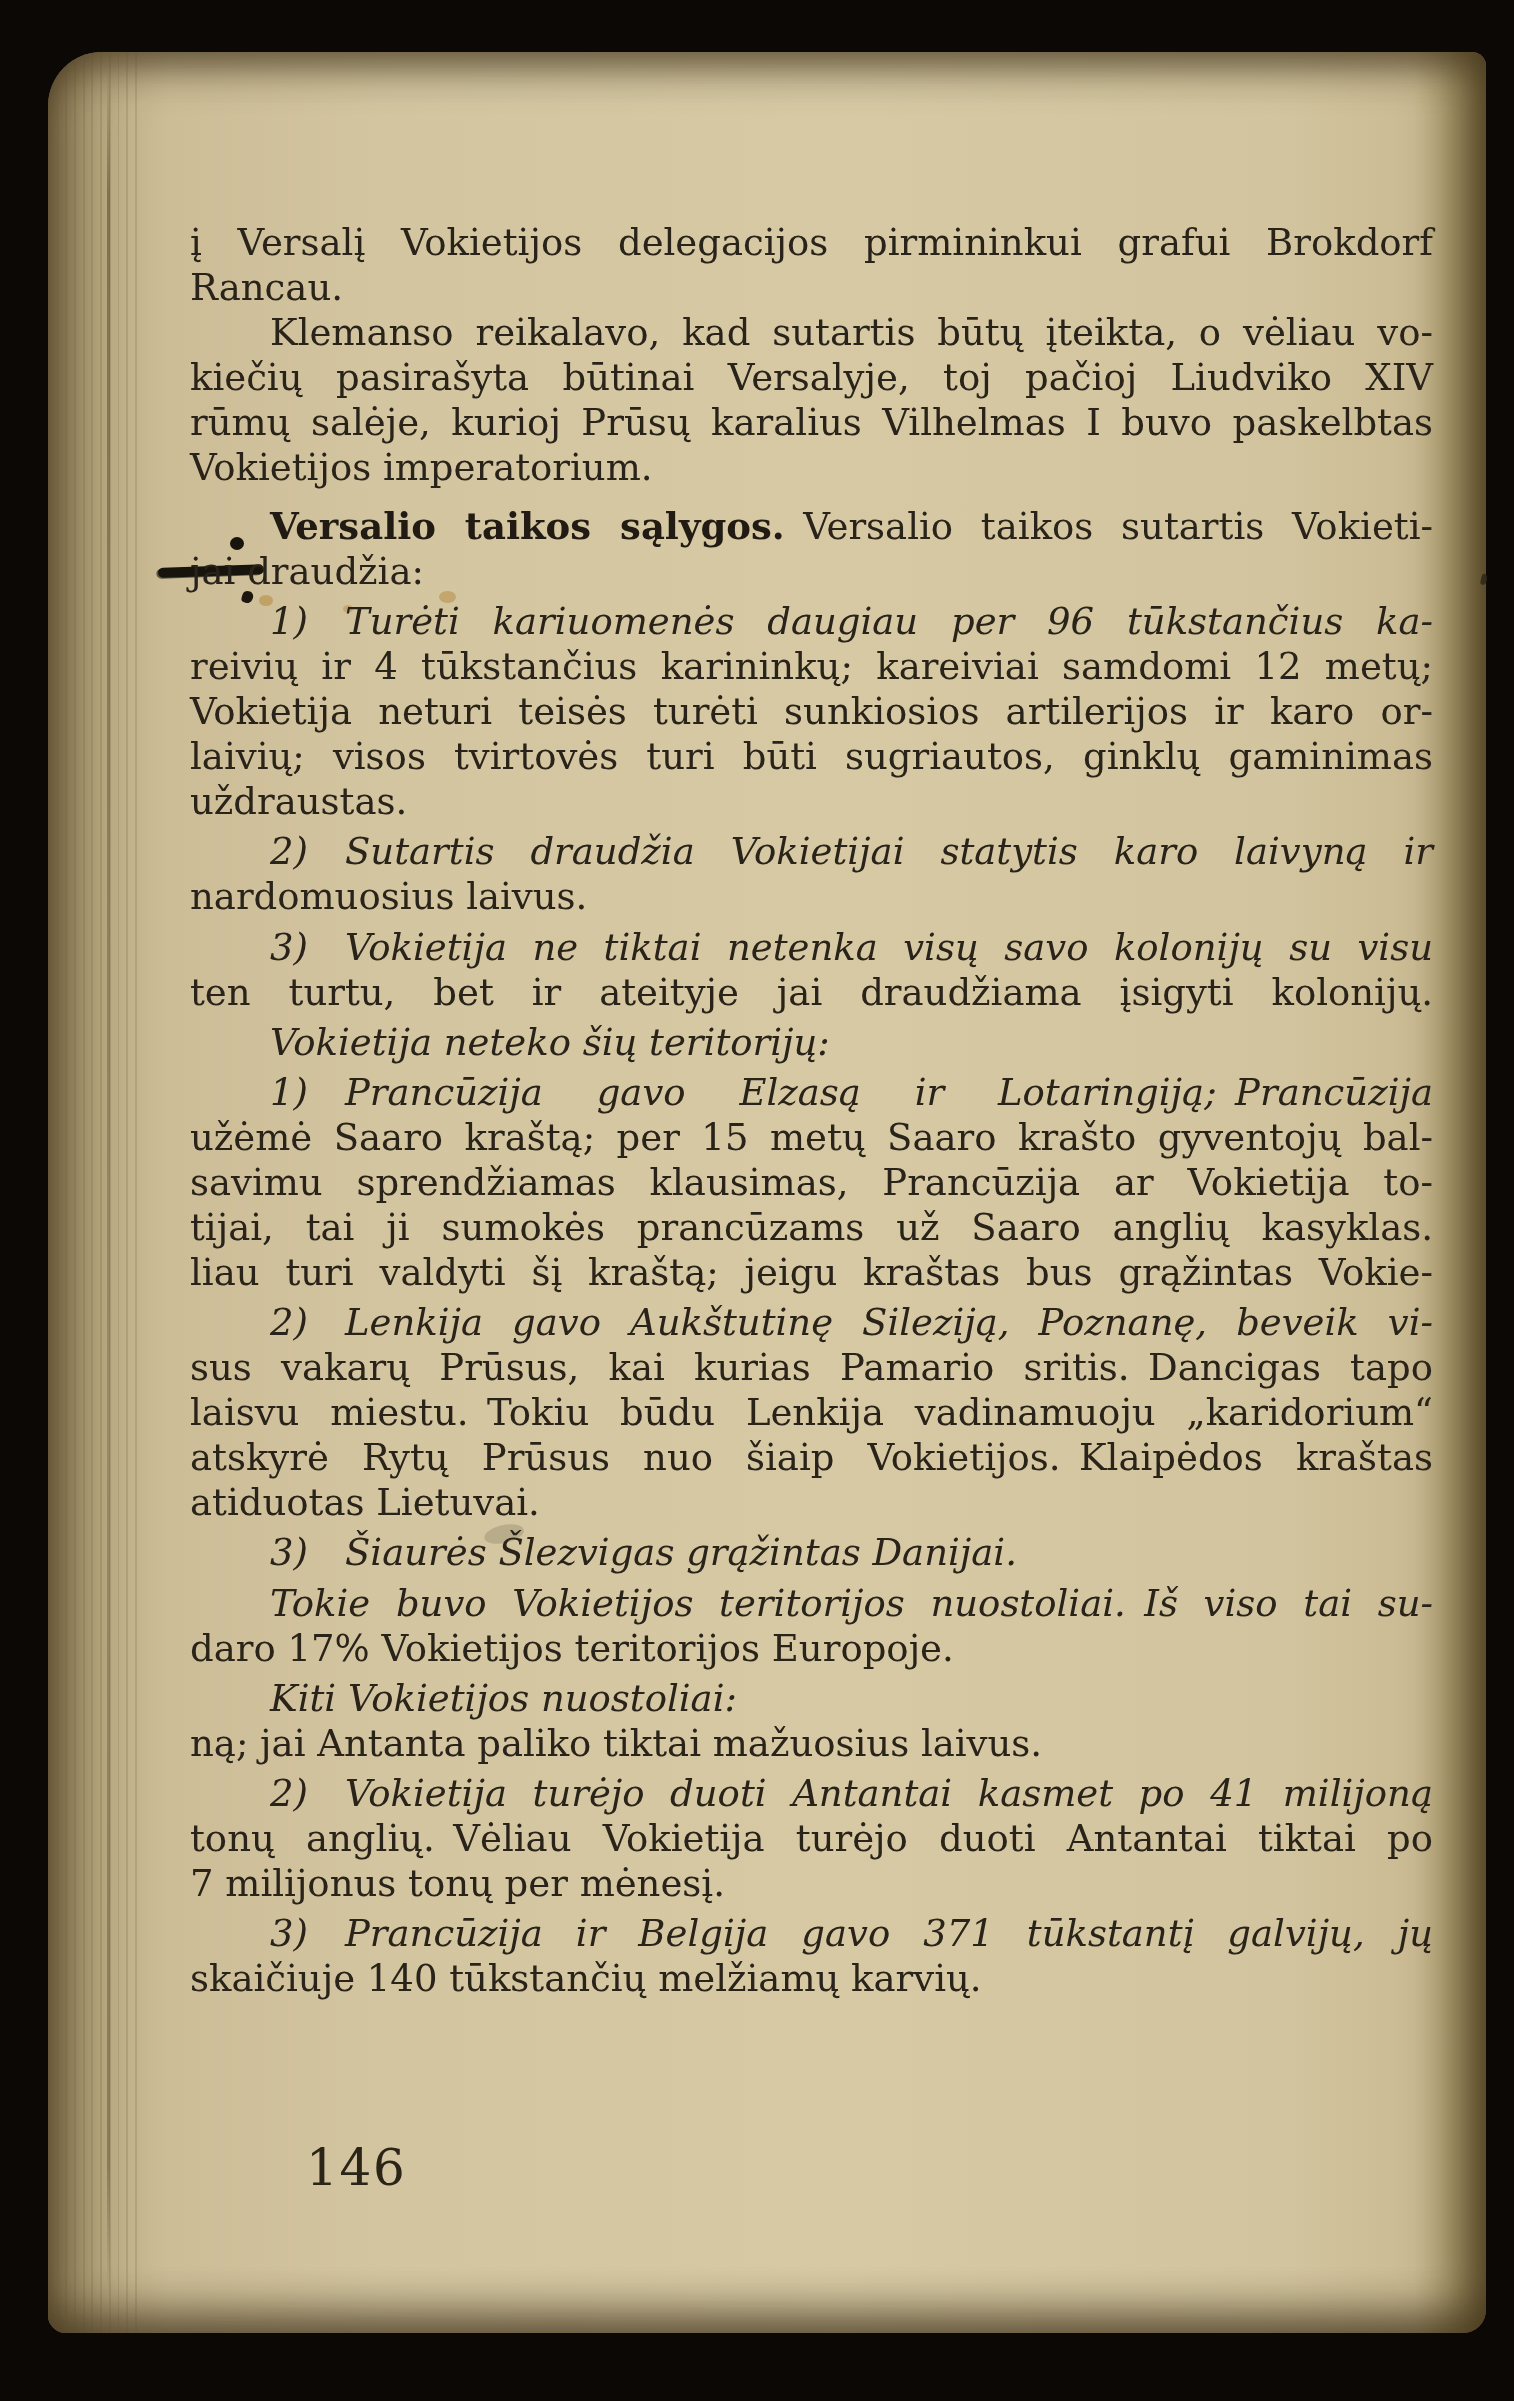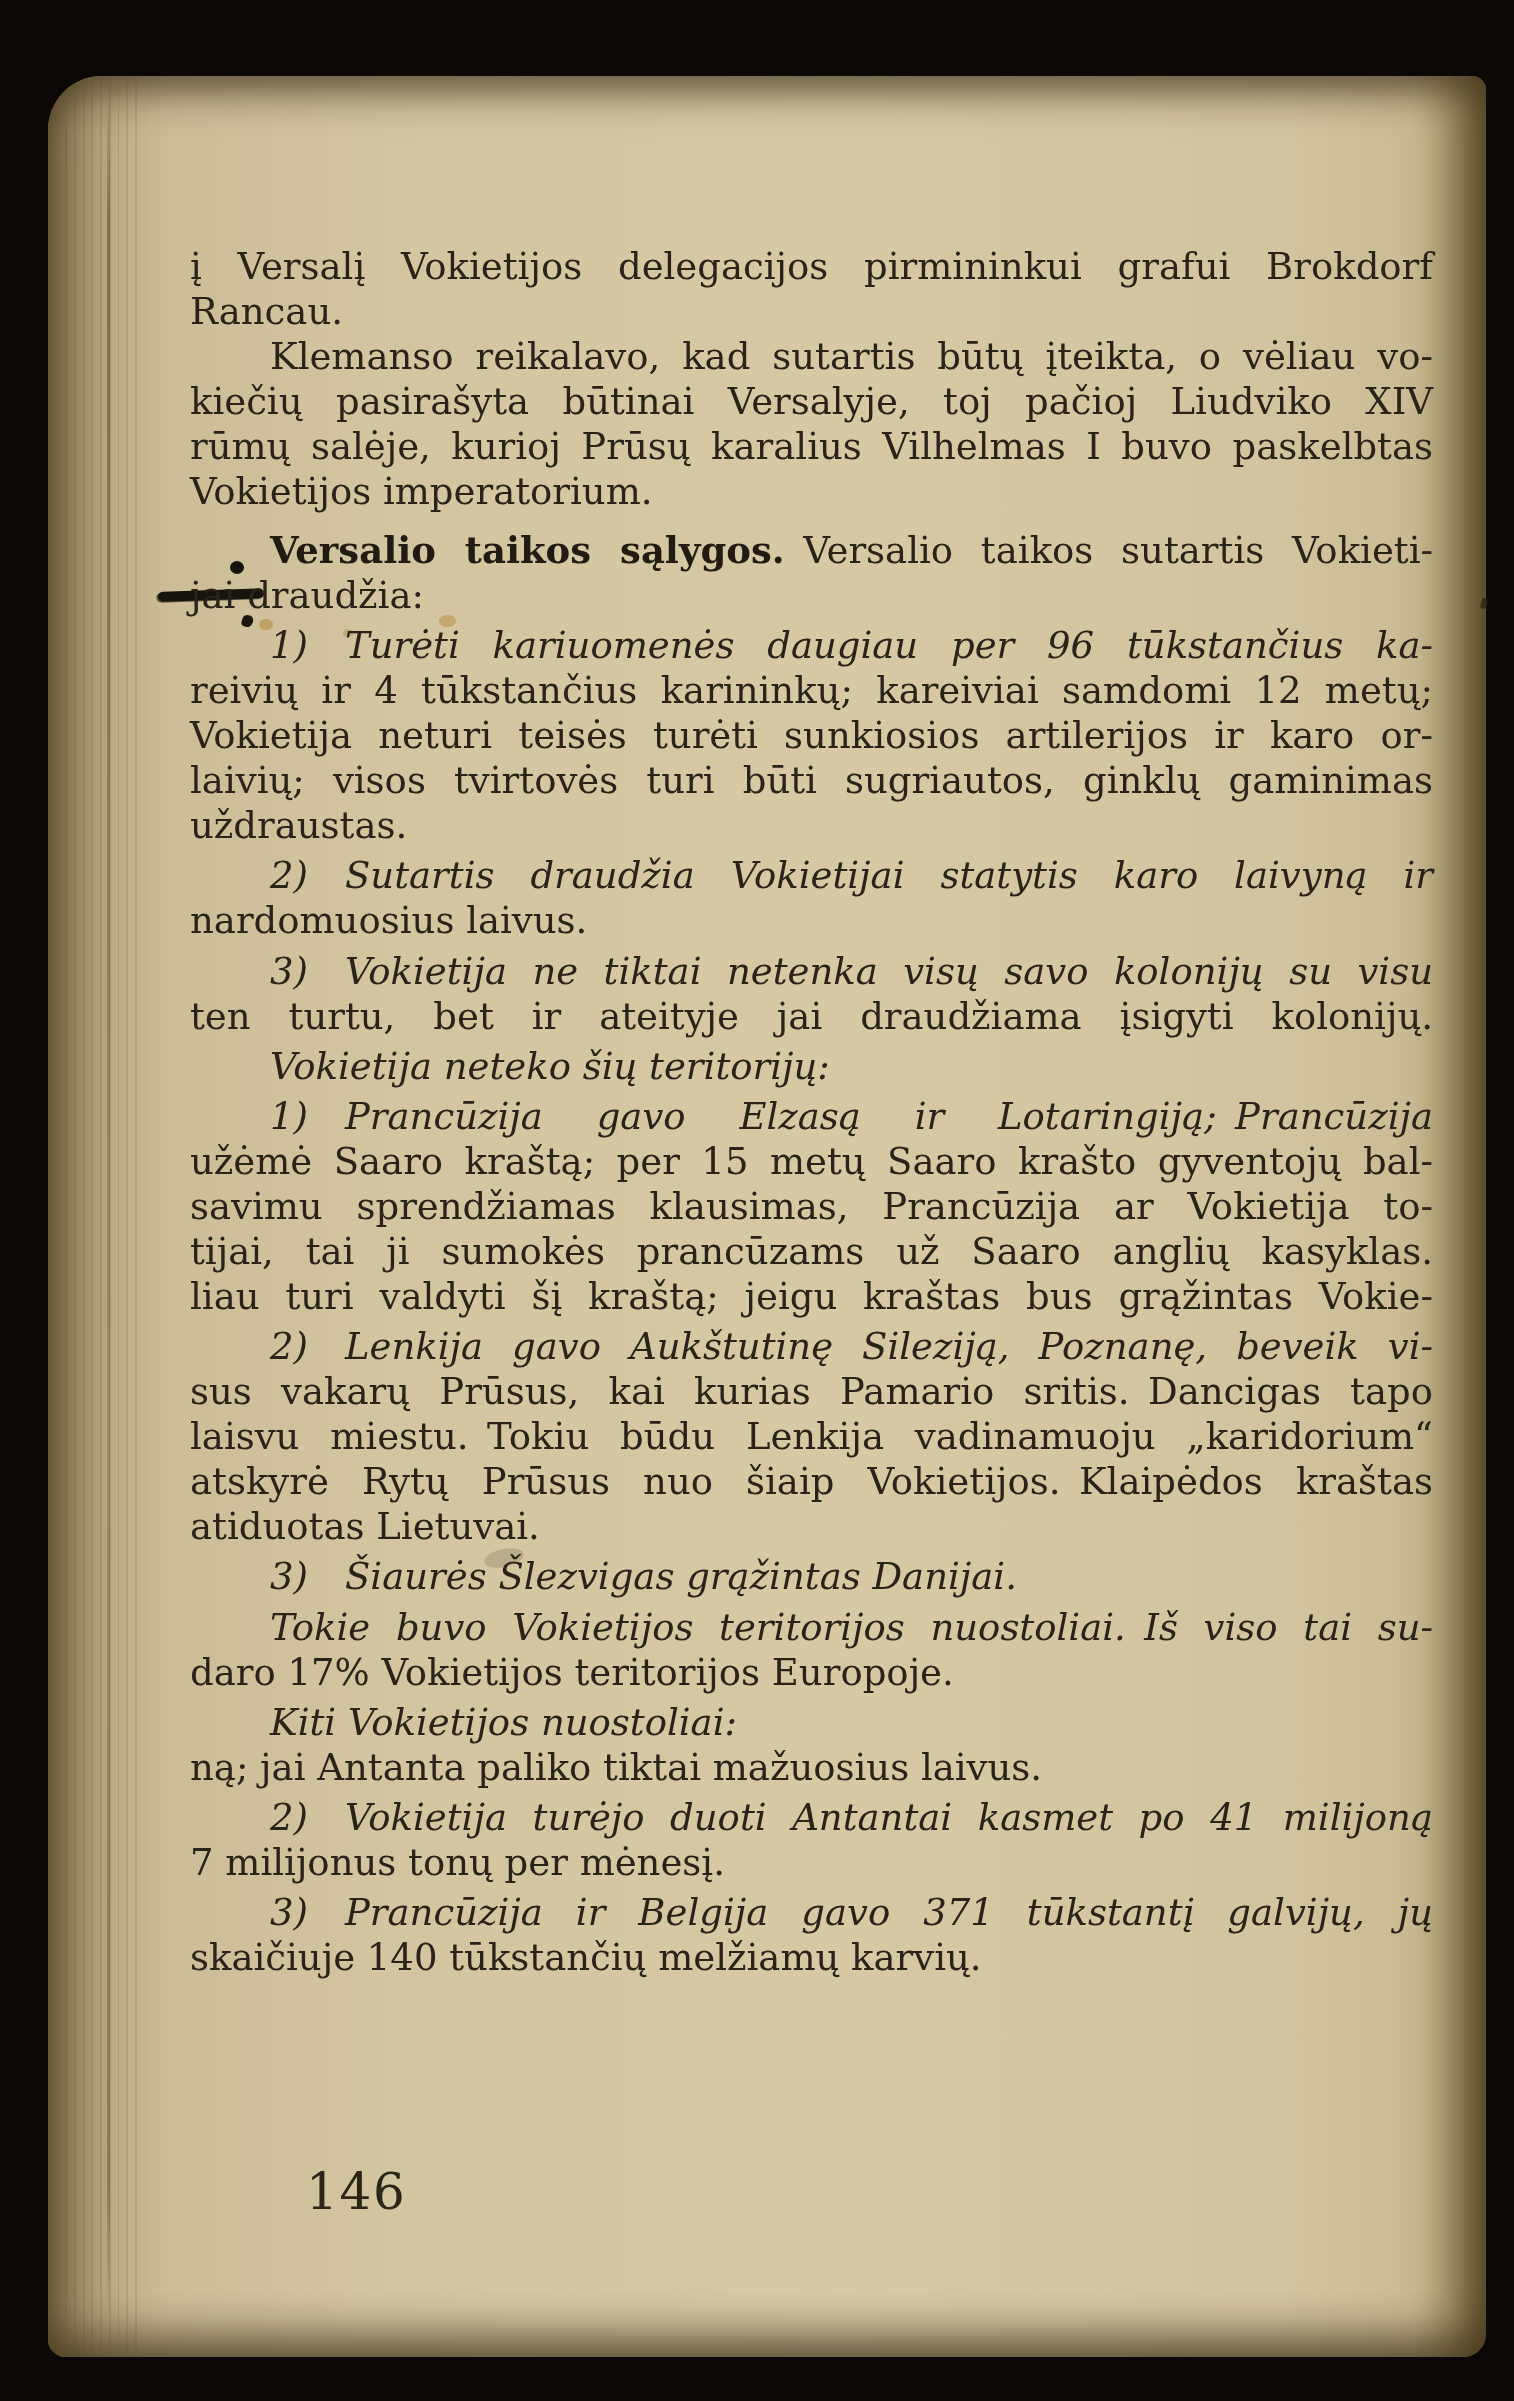--- a/index.html
+++ b/index.html
@@ -10,21 +10,20 @@
   }
   .book-page{
     position:absolute;left:48px;top:52px;width:1438px;height:2281px;
     background:linear-gradient(90deg,#a6956c 0px,#bfaf86 52px,#ccbd97 122px,#d3c5a0 332px,#d6c9a4 55%,#d2c49e 86%,#cabb93 95%,#a8975f 100%);
     border-radius:54px 14px 23px 17.5px;
     box-shadow:
       inset 0 17.5px 30px rgba(58,44,20,.35),
       inset 0 -23px 38px rgba(52,39,17,.42),
       inset -30px 0 49px rgba(46,34,15,.50),
       inset 38px 0 56px rgba(74,58,30,.35);
-    margin-top: 24px;
   }
   .page-edge-left{
     position:absolute;left:0;top:0;width:96px;height:100%;
     border-radius:54px 0 0 17.5px;
     background:repeating-linear-gradient(90deg,rgba(96,79,46,.22) 0 1.7px,rgba(0,0,0,0) 1.7px 8.7px);
     opacity:.8;
   }
   .page-edge-line{
     position:absolute;left:59px;top:8.7px;width:2.6px;height:98%;
     background:linear-gradient(180deg,rgba(86,70,40,0),rgba(86,70,40,.55) 6%,rgba(86,70,40,.30) 60%,rgba(86,70,40,.45) 94%,rgba(86,70,40,0));
@@ -118,20 +117,21 @@
       <div class="line j"><span>sus vakarų Prūsus, kai kurias Pamario sritis. Dancigas tapo</span></div>
       <div class="line j"><span>laisvu miestu. Tokiu būdu Lenkija vadinamuoju „karidorium“</span></div>
       <div class="line j"><span>atskyrė Rytų Prūsus nuo šiaip Vokietijos. Klaipėdos kraštas</span></div>
       <div class="line"><span>atiduotas Lietuvai.</span></div>
       <div class="line ind item"><span>3)  Šiaurės Šlezvigas grąžintas Danijai.</span></div>
       <div class="line j ind item"><span>Tokie buvo Vokietijos teritorijos nuostoliai. Iš viso tai su-</span></div>
       <div class="line"><span>daro 17% Vokietijos teritorijos Europoje.</span></div>
       <div class="line ind item"><span>Kiti Vokietijos nuostoliai:</span></div>
       <div class="line"><span>ną; jai Antanta paliko tiktai mažuosius laivus.</span></div>
       <div class="line j ind item"><span>2)  Vokietija turėjo duoti Antantai kasmet po 41 milijoną</span></div>
+      <div class="line j"><span>tonų anglių. Vėliau Vokietija turėjo duoti Antantai tiktai po</span></div>
       <div class="line"><span>7 milijonus tonų per mėnesį.</span></div>
       <div class="line j ind item"><span>3)  Prancūzija ir Belgija gavo 371 tūkstantį galvijų, jų</span></div>
       <div class="line"><span>skaičiuje 140 tūkstančių melžiamų karvių.</span></div>
     </div>
 
   <div class="page-number">146</div>
 </div>
 
 
 </body></html>

